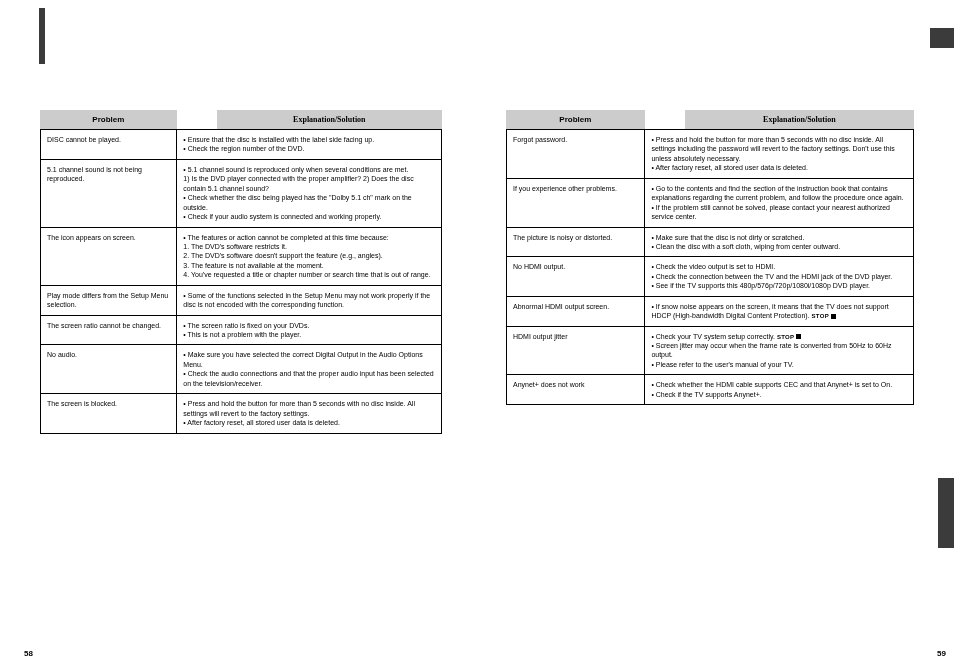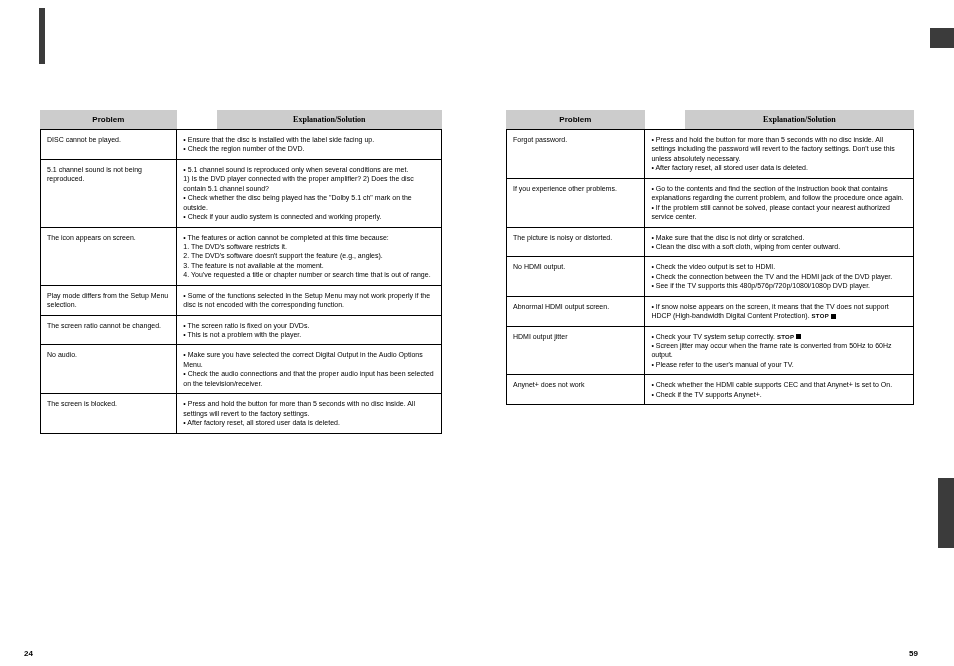--- a/index.html
+++ b/index.html
@@ -17,21 +17,21 @@
   .header-cell { background: #ccc; font-size: 8px; font-weight: bold; text-align: center; padding: 5px 2px; }
   .hcell-a { flex: 0 0 34%; }
   .hcell-b { flex: 1; font-family: Liberation Serif, serif; }
   table { border-collapse: collapse; width: 100%; table-layout: fixed; }
   td { border: 1px solid #000; font-size: 7px; line-height: 1.35; padding: 5px 6px; vertical-align: top; word-wrap: break-word; }
   td.col-a { width: 34%; }
   .stop-icon { display: inline-block; vertical-align: middle; font-size: 6px; font-weight: bold; letter-spacing: 0.3px; }
   .stop-square { display: inline-block; width: 5px; height: 5px; background: #000; vertical-align: middle; margin-left: 2px; }
   .pagenum { position: absolute; bottom: 8px; font-size: 8px; font-weight: bold; }
   .pagenum-left { left: 24px; }
-  .pagenum-right { right: 36px; }
+  .pagenum-right { right: 8px; }
 </style>
 </head>
 <body>
 
 <div class="page">
   <div class="tab-left"></div>
   <div class="tab-right-top"></div>
   <div class="tab-right-bottom"></div>
 
   <div class="col col-left">
@@ -105,15 +105,15 @@
             <td><span>• Check your TV system setup correctly. </span><span class="stop-icon">STOP</span><span class="stop-square"></span><br><span>• Screen jitter may occur when the frame rate is converted from 50Hz to 60Hz output.</span><br><span>• Please refer to the user's manual of your TV.</span></td>
           </tr>
           <tr>
             <td class="col-a">Anynet+ does not work</td>
             <td><span>• Check whether the HDMI cable supports CEC and that Anynet+ is set to On.</span><br><span>• Check if the TV supports Anynet+.</span></td>
           </tr>
         </tbody>
     </table>
   </div>
 
-  <div class="pagenum pagenum-left">24</div>
+  <div class="pagenum pagenum-left">58</div>
   <div class="pagenum pagenum-right">59</div>
 </div>
 
 </body></html>

